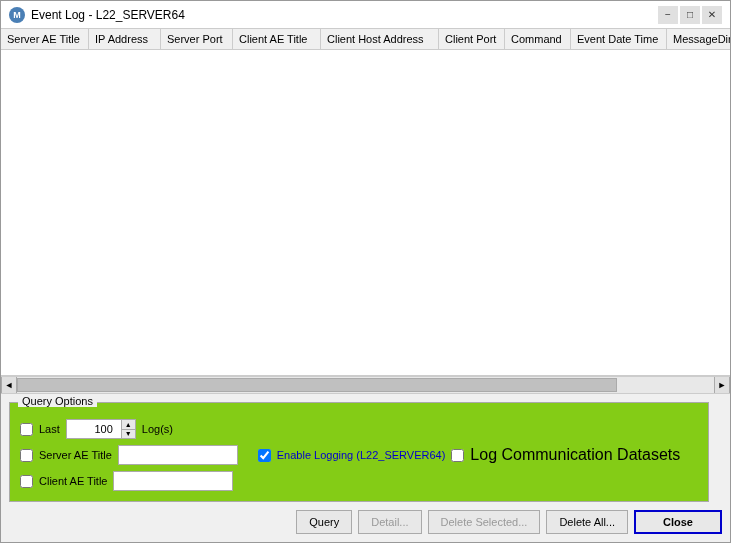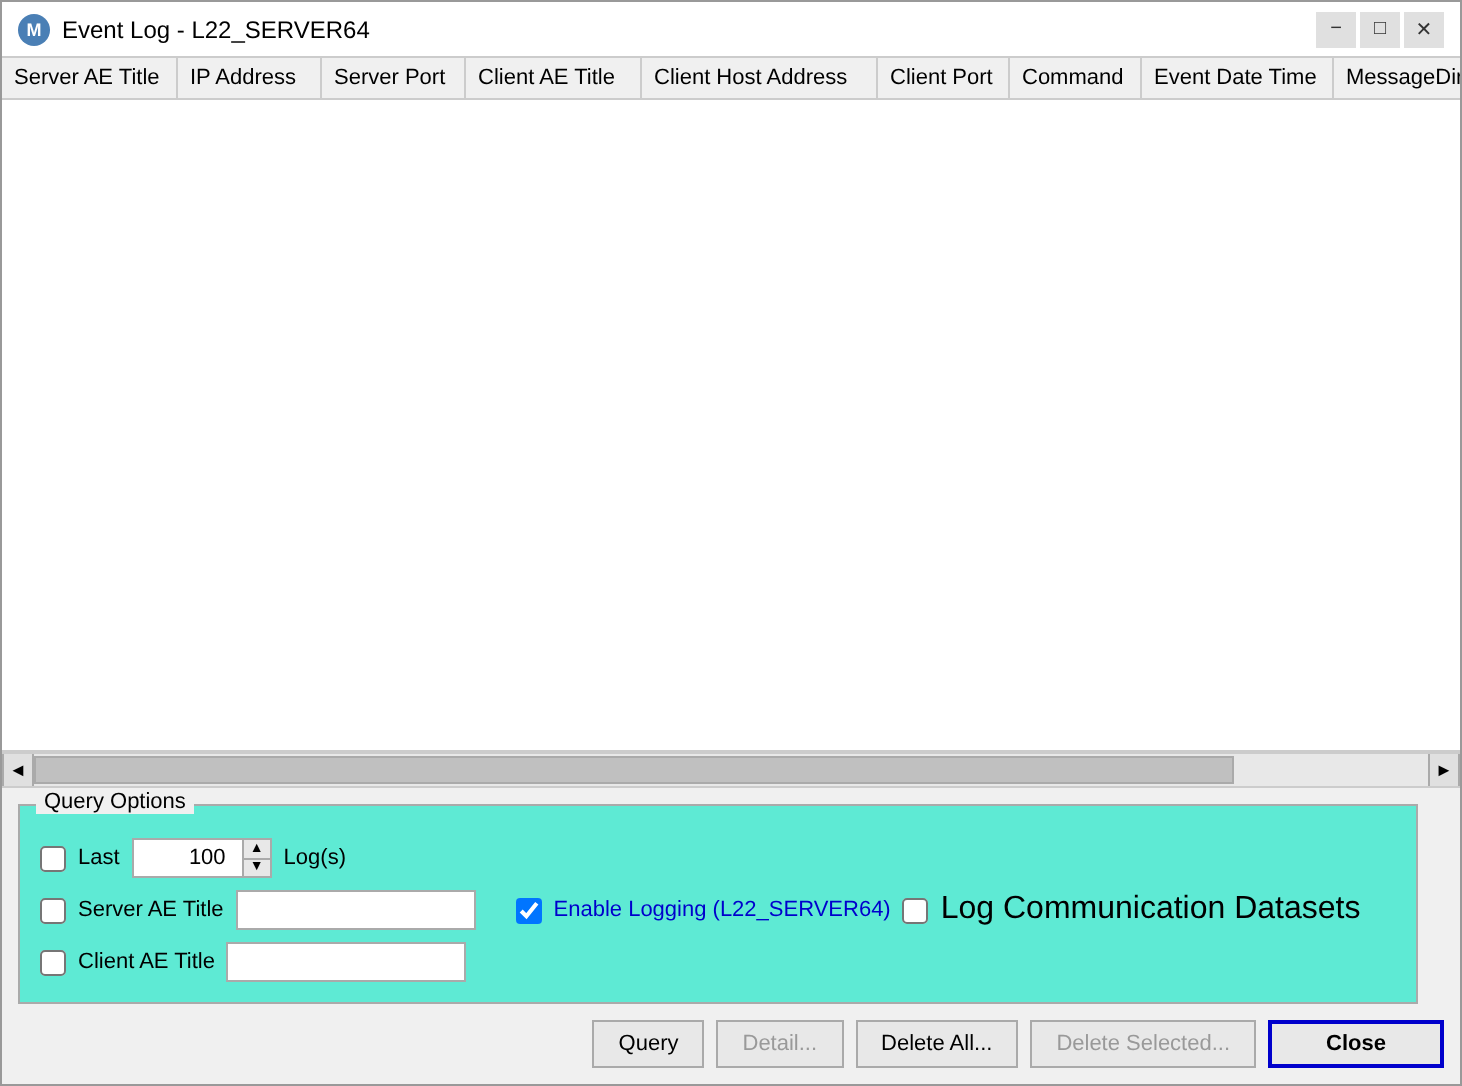--- a/index.html
+++ b/index.html
@@ -154,21 +154,21 @@
       background: #f0f0f0;
       padding: 8px;
       flex-shrink: 0;
     }
 
     .query-options-group {
       border: 1px solid #aaa;
       padding: 8px 28px 10px 10px;
       margin-bottom: 8px;
       position: relative;
-      background: #5eead4;
+      background: #84cc16;
     }
 
     .group-label {
       position: absolute;
       top: -8px;
       left: 8px;
       background: #f0f0f0;
       padding: 0 4px;
       font-size: 11px;
       color: #000;
@@ -395,20 +395,20 @@
           </div>
 
         </div>
       </div>
 
     </div>
 
     <div class="button-row">
       <button class="action-btn">Query</button>
       <button class="action-btn" disabled="">Detail...</button>
+      <button class="action-btn" disabled="">Delete Selected...</button>
       <button class="action-btn">Delete All...</button>
-      <button class="action-btn" disabled="">Delete Selected...</button>
       <button class="close-action-btn">Close</button>
     </div>
 
   </div>
 
 </div>
 
 </body></html>

